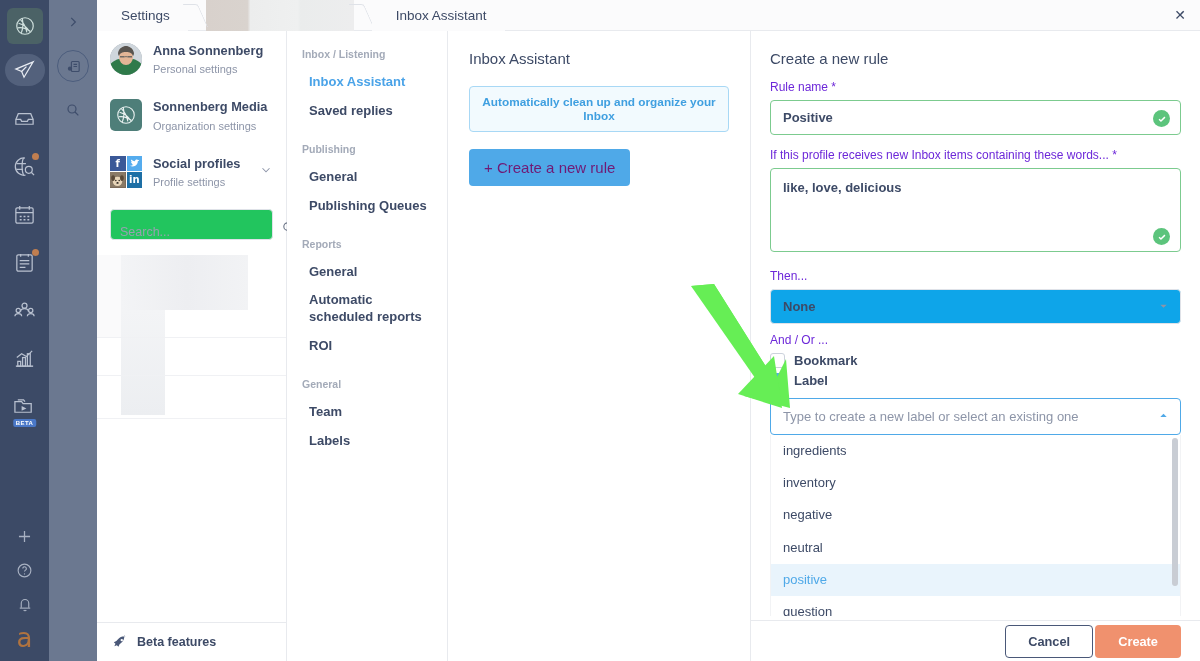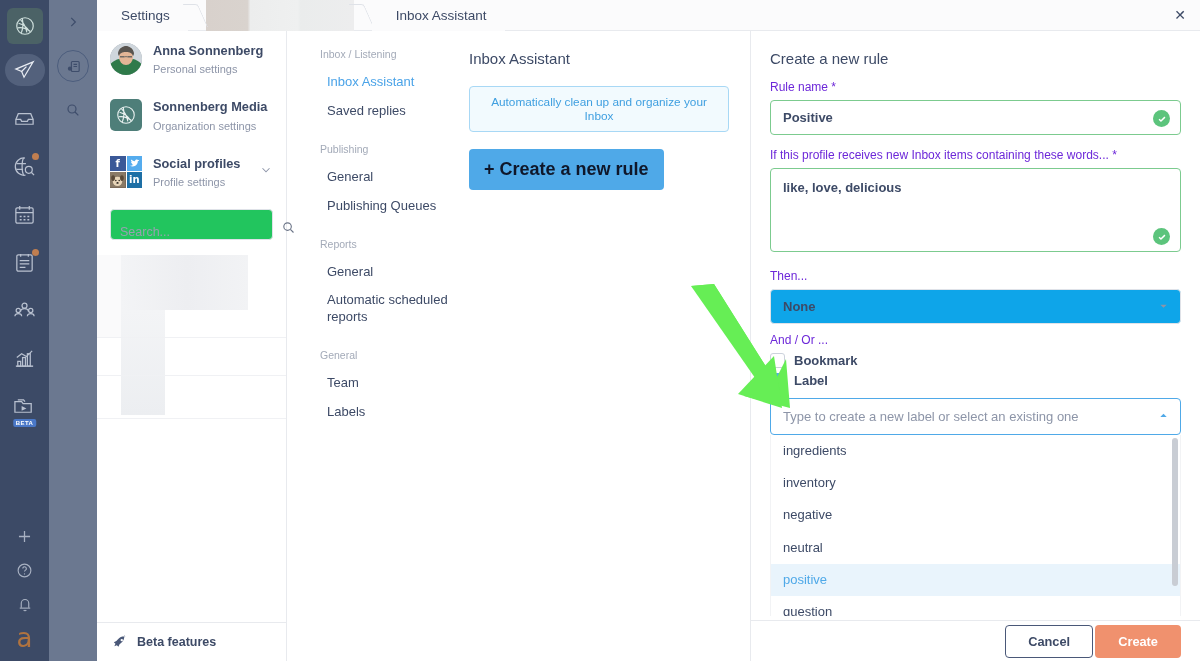--- a/index.html
+++ b/index.html
@@ -183,24 +183,24 @@
     border-top: 1px solid #e8eaee; height: 39px;
     display: flex; align-items: center; gap: 9px; padding: 0 14px;
     cursor: pointer;
   }
   .beta-features span {
     font-size: 12.5px; color: #3d4a66; font-weight: bold;
   }
 
   
   .pane-nav {
-    position: absolute; left: 305px; top: 31px;
+    position: absolute; left: 287px; top: 31px;
     width: 161px; height: 630px;
     background: #ffffff; border-right: 1px solid #e8eaee;
-    padding: 17px 0 0 0; overflow: hidden;
+    padding: 17px 0 0 0; overflow: hidden; font-weight: bold;
   }
   .nav-group-title {
     font-size: 10.5px; color: #a3aab8; padding: 0 0 0 15px; margin-bottom: 8px;
   }
   .nav-group + .nav-group { margin-top: 17px; }
   .nav-item {
     font-size: 13px; color: #3d4a66; padding: 6px 10px 6px 22px;
     cursor: pointer; line-height: 1.3;
   }
   .nav-item.active { color: #4aa3e8; }
@@ -211,27 +211,27 @@
     width: 303px; height: 630px;
     background: #ffffff; border-right: 1px solid #e8eaee;
     padding: 19px 21px 0 21px;
   }
   .main-title {
     font-size: 15px; color: #3d4a66; margin-bottom: 19px;
   }
   .info-pill {
     border: 1px solid #a8d8f5; background: #f2fafe;
     border-radius: 4px; padding: 8px 11px;
-    font-size: 11.8px; font-weight: normal; color: #3f9fe0;
+    font-size: 11.8px; font-weight: bold; color: #3f9fe0;
     margin-bottom: 17px; text-align: center;
   }
   .btn-create-rule {
-    display: inline-block; background: #4fa9e8; color: #0f172a;
+    display: inline-block; background: #4fa9e8; color: #701a75;
     border: none; border-radius: 4px;
-    font-size: 18px; font-weight: bold;
+    font-size: 15px; font-weight: normal;
     padding: 10px 15px; cursor: pointer;
     font-family: "Liberation Sans", sans-serif;
   }
 
   
   .pane-form {
     position: absolute; left: 751px; top: 31px;
     width: 449px; height: 630px;
     background: #ffffff;
     padding: 19px 19px 0 19px;
@@ -584,20 +584,21 @@
     <div class="nav-group">
       <div class="nav-group-title">Publishing</div>
       <div class="nav-item">General</div>
       <div class="nav-item">Publishing Queues</div>
     </div>
 
     <div class="nav-group">
       <div class="nav-group-title">Reports</div>
       <div class="nav-item">General</div>
       <div class="nav-item">Automatic scheduled reports</div>
+      <div class="nav-item">ROI</div>
     </div>
 
     <div class="nav-group">
       <div class="nav-group-title">General</div>
       <div class="nav-item">Team</div>
       <div class="nav-item">Labels</div>
     </div>
   </div>
 
   <div class="pane-main">

